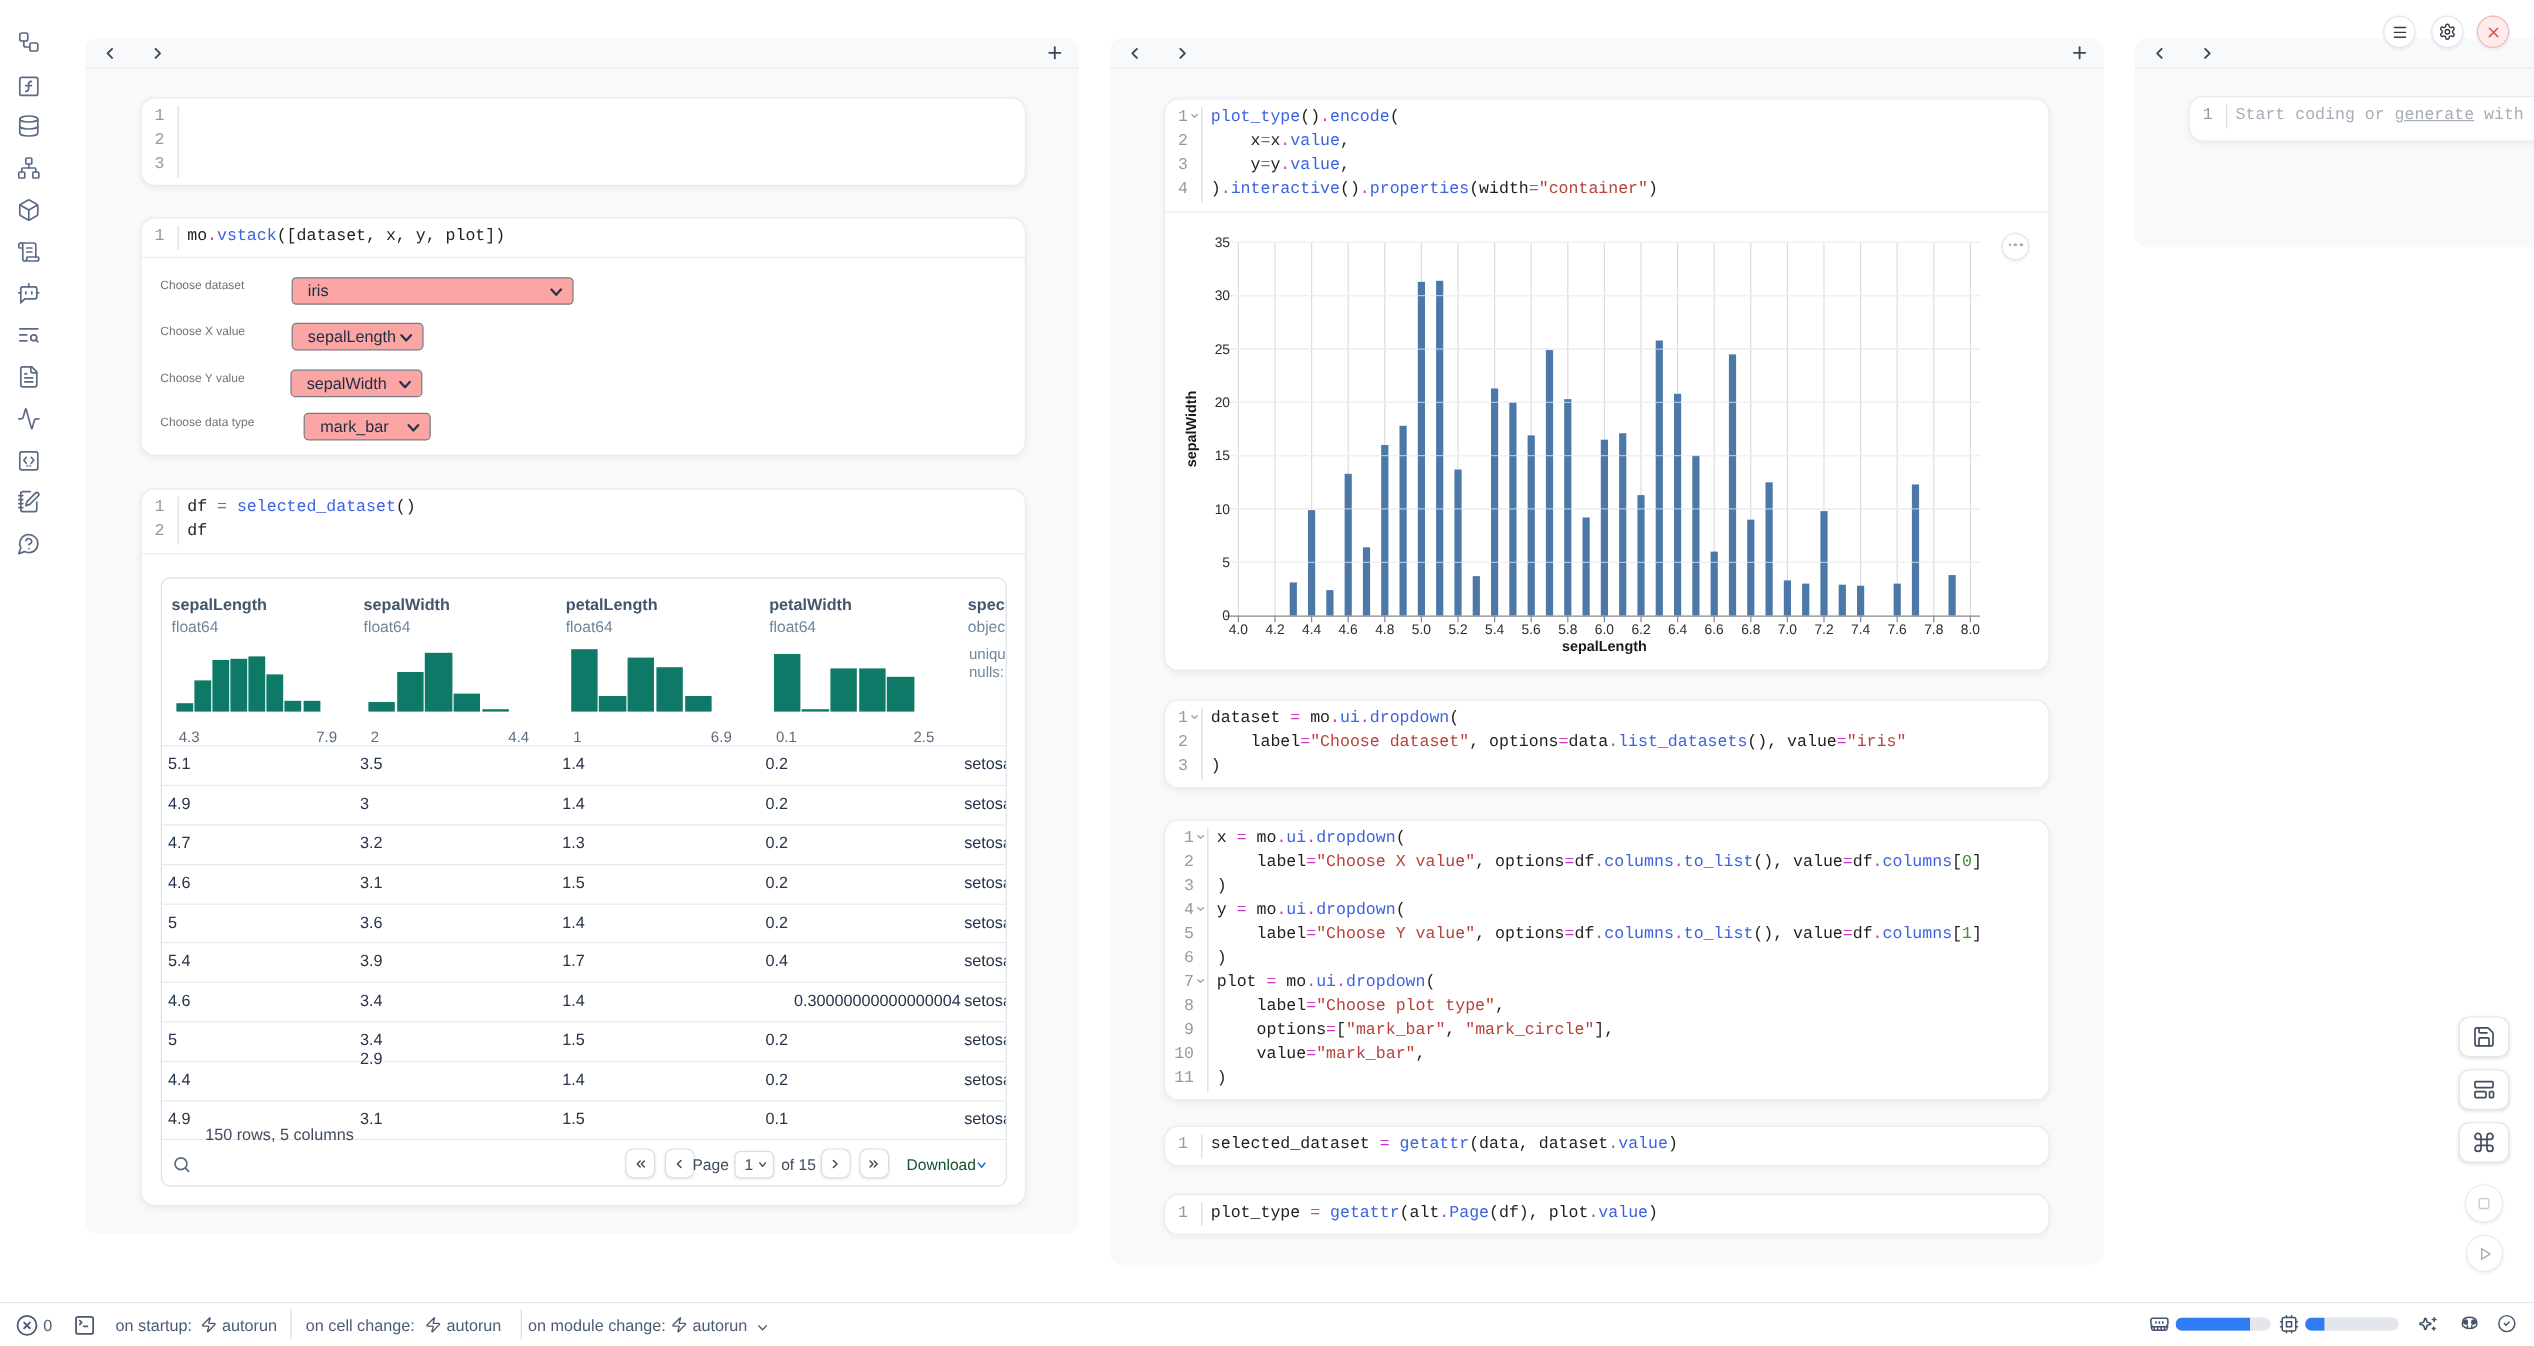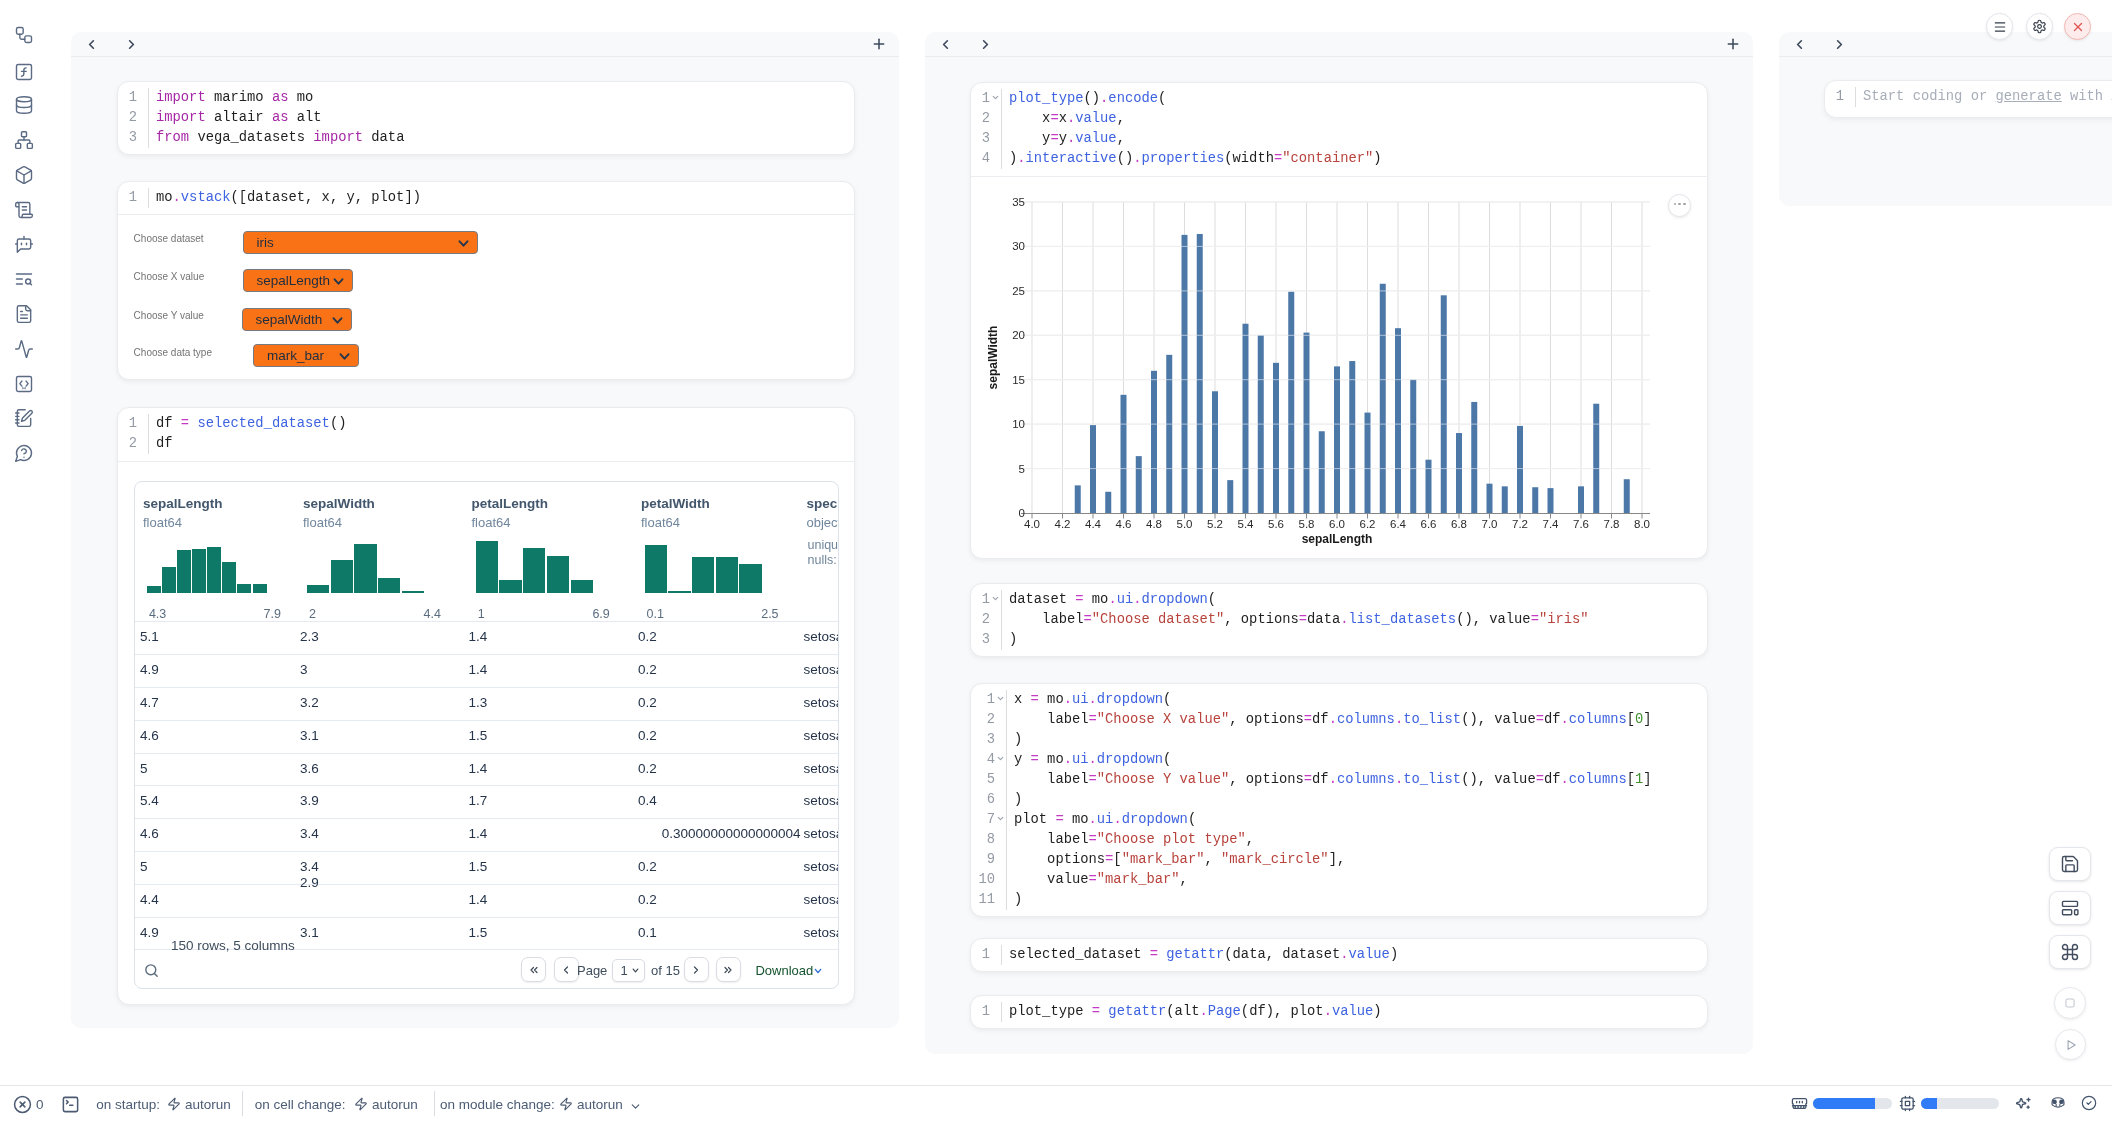--- a/index.html
+++ b/index.html
@@ -8,21 +8,21 @@
 .phead{position:absolute;left:0;top:0;right:0;height:25px;border-bottom:1px solid #eaecef;}
 .cell{position:absolute;background:#fff;border:1px solid #e9ebee;border-radius:12px;
   box-shadow:0 2px 5px rgba(0,0,0,.055);}
 .codeblk{position:absolute;display:flex;padding:7px 0;font:13.8px/20px "Liberation Mono",monospace;}
 .gcol{border-right:1px solid #ddd;color:#949ba5;text-align:right;padding-right:11px;flex:none;}
 .ccol{padding-left:7px;white-space:pre;color:#1f1f1f;flex:none;}
 .k{color:#a527a5}.b{color:#3e63e0}.m{color:#c43ac4}.s{color:#b8423c}.g{color:#3e8e2d}
 .fold{display:inline-block;width:11px;margin-right:-11px;text-align:center}
 .hr{position:absolute;background:#ebedf0;height:1px}
 .uilabel{position:absolute;font-size:10px;color:#737373;white-space:nowrap}
-.dd{position:absolute;background:#f97316;border:1px solid #767b83;border-radius:4px;height:23px;
+.dd{position:absolute;background:#fca5a5;border:1px solid #767b83;border-radius:4px;height:23px;
   font-size:13.5px;color:#1e2d40}
 .dd span{position:absolute;left:13px;top:3px;white-space:nowrap}
 .dd svg{position:absolute;right:8px;top:8px}
 .tbl{position:absolute;background:#fff;border:1px solid #dbe2ea;border-radius:8px;overflow:hidden}
 .thname{position:absolute;font-weight:bold;font-size:13.5px;color:#42566c;white-space:nowrap}
 .thtype{position:absolute;font-size:13px;color:#70869c;white-space:nowrap}
 .hbar{position:absolute;background:#0e7966}
 .hlab{position:absolute;font-size:12.5px;color:#5a6d80;white-space:nowrap}
 .tval{position:absolute;font-size:13.5px;color:#25344a;white-space:nowrap}
 .rline{position:absolute;background:#e4eaf0;height:1px}
@@ -150,21 +150,20 @@
     <path d="M5 12h14"></path>
     <path d="M12 5v14"></path>
   </svg>
 <div class="cell" style="left:117px;top:81px;width:738px;height:74px"></div>
 <div class="codeblk" style="left:117px;top:81px;width:738px">
     <div class="gcol" style="width:32px">
       <div>1</div>
       <div>2</div>
       <div>3</div>
     </div>
-    <div class="ccol"><div><span class="k">import</span> marimo <span class="k">as</span> mo</div><div><span class="k">import</span> altair <span class="k">as</span> alt</div><div><span class="k">from</span> vega_datasets <span class="k">import</span> data</div></div>
   </div>
 <div class="cell" style="left:117px;top:181px;width:738px;height:199px"></div>
 <div class="codeblk" style="left:117px;top:181px;width:738px">
     <div class="gcol" style="width:32px">
       <div>1</div>
     </div>
     <div class="ccol"><div>mo<span class="m">.</span><span class="b">vstack</span>([dataset, x, y, plot])</div></div>
   </div>
 <div class="hr" style="left:118px;top:214px;width:736px"></div>
 <div class="uilabel" style="left:133.6px;top:233.3px">Choose dataset</div>
@@ -251,21 +250,21 @@
 <div class="hlab" style="left:343.1px;top:125px;width:132px;display:flex;justify-content:space-between">
       <span>1</span>
       <span>6.9</span>
     </div>
 <div class="hlab" style="left:511.9px;top:125px;width:132px;display:flex;justify-content:space-between">
       <span>0.1</span>
       <span>2.5</span>
     </div>
 <div class="rline" style="left:0;top:139.4px;width:705px"></div>
 <div class="tval" style="left:5.3px;top:147.4px">5.1</div>
-<div class="tval" style="left:165.3px;top:147.4px">2.3</div>
+<div class="tval" style="left:165.3px;top:147.4px">3.5</div>
 <div class="tval" style="left:333.8px;top:147.4px">1.4</div>
 <div class="tval" style="left:503.3px;top:147.4px">0.2</div>
 <div class="tval" style="left:668.8px;top:147.4px">setosa</div>
 <div class="rline" style="left:0;top:172.2px;width:705px"></div>
 <div class="tval" style="left:5.3px;top:180.2px">4.9</div>
 <div class="tval" style="left:165.3px;top:180.2px">3</div>
 <div class="tval" style="left:333.8px;top:180.2px">1.4</div>
 <div class="tval" style="left:503.3px;top:180.2px">0.2</div>
 <div class="tval" style="left:668.8px;top:180.2px">setosa</div>
 <div class="rline" style="left:0;top:205px;width:705px"></div>

